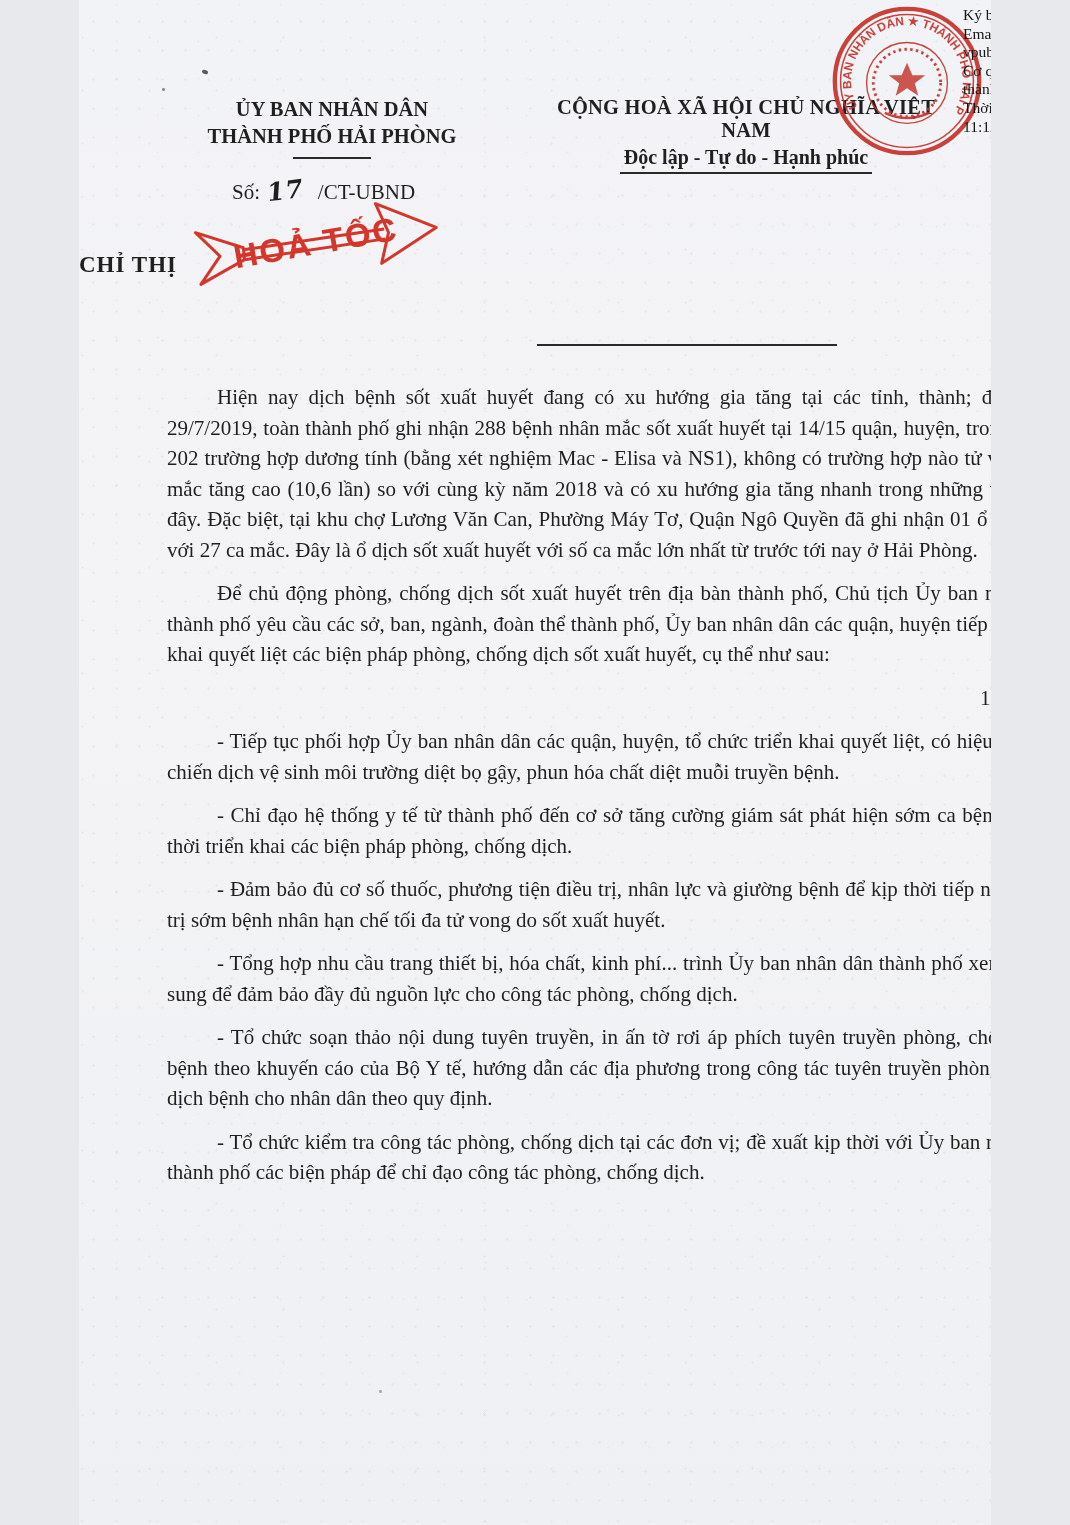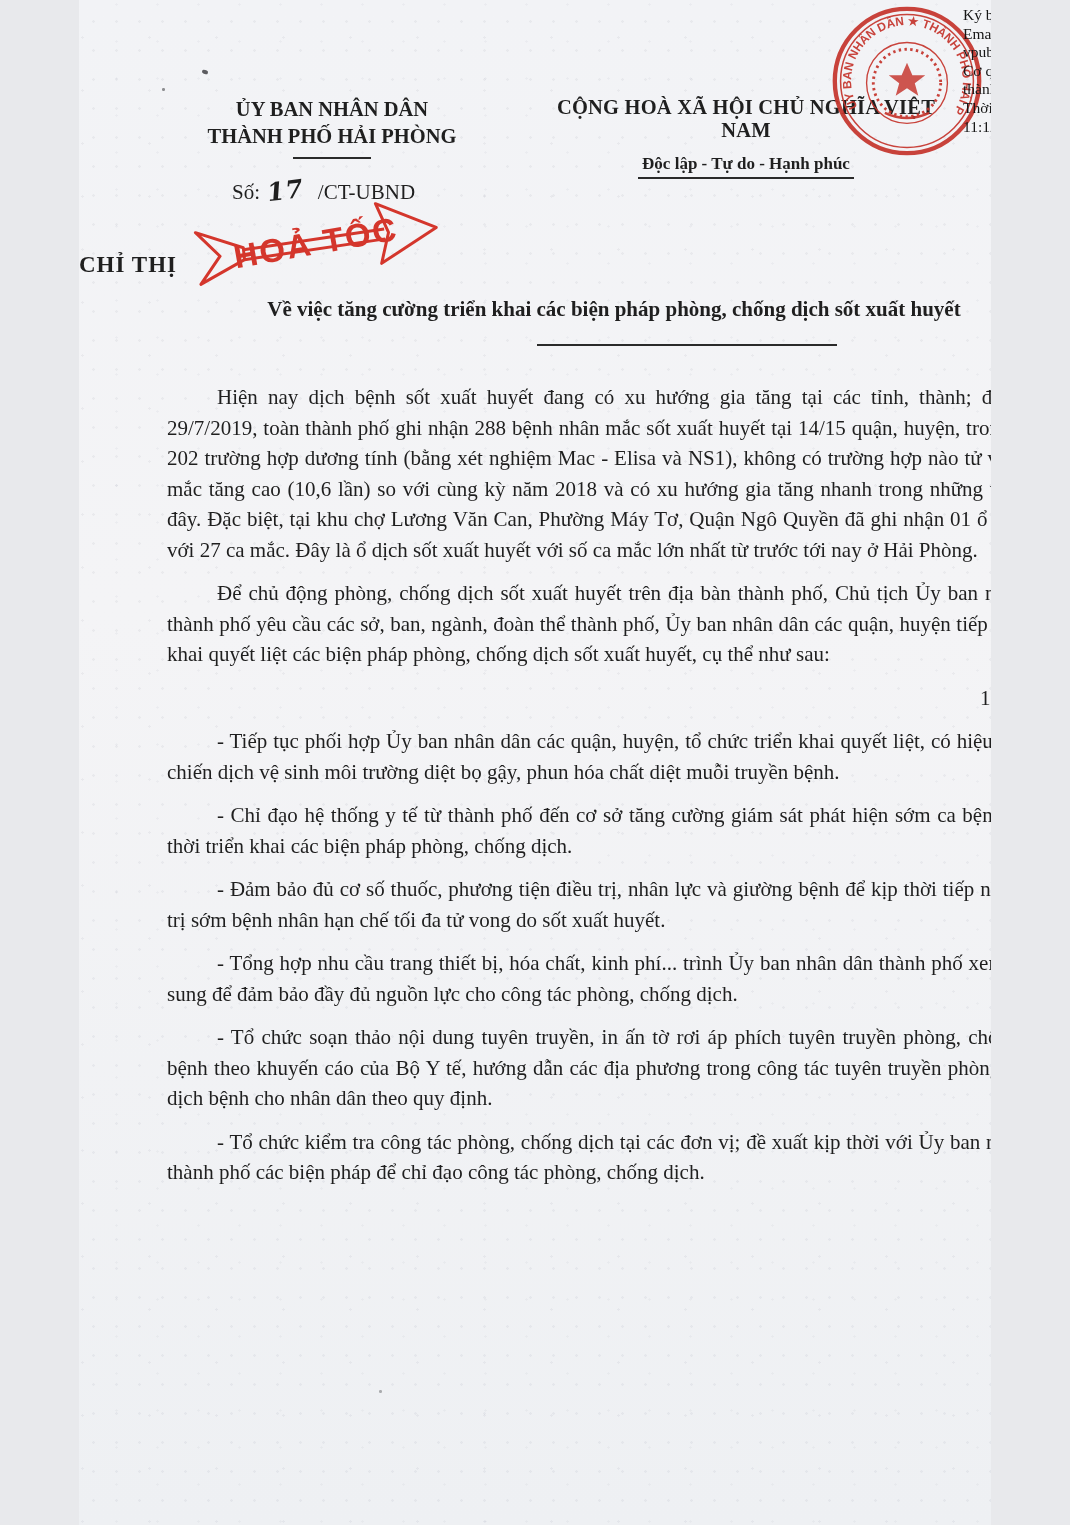--- a/index.html
+++ b/index.html
@@ -40,22 +40,22 @@
   }
   .doc-number .hand{
     display:inline-block;
     font-family:"DejaVu Serif", serif;
     font-style:italic;font-weight:bold;font-size:25px;
     transform:rotate(-7deg);margin:0 14px 0 7px;letter-spacing:1px;
   }
   .right-head{position:absolute;left:452px;top:96px;width:430px;text-align:center;}
   .motto1{font-weight:bold;font-size:20.5px;letter-spacing:.2px;}
   .motto2{
-    display:inline-block;font-weight:bold;font-size:17px;
-    border-bottom:2px solid #2a2a2a;padding:2px 4px 3px;margin-top:10px;
+    display:inline-block;font-weight:bold;font-size:20px;
+    border-bottom:2px solid #2a2a2a;padding:2px 4px 3px;margin-top:2px;
   }
   .dateline{font-style:italic;font-size:20.5px;margin-top:21px;transform:translateX(26px);}
 
   
   .hoatoc{position:absolute;left:110px;top:198px;width:256px;height:86px;transform:rotate(-6deg);z-index:2;}
 
   
   .title-head{position:absolute;left:0;width:1060px;top:252px;text-align:left;
     font-weight:bold;font-size:23px;letter-spacing:1px;}
   .title-subject{position:absolute;left:85px;width:900px;top:297px;text-align:center;
@@ -141,21 +141,20 @@
     <g stroke="#d4362c" stroke-width="3" fill="none" stroke-linejoin="round">
       <polygon points="8,22 54,42 54,54 8,74 30,48"></polygon>
       <line x1="54" y1="44" x2="196" y2="38"></line>
       <line x1="54" y1="54" x2="196" y2="48"></line>
       <polygon points="190,12 248,42 190,72 200,42"></polygon>
     </g>
     <text x="127" y="56" text-anchor="middle" font-family="Liberation Sans, sans-serif" font-size="33" font-weight="bold" letter-spacing="2" fill="#d4362c" transform="rotate(-4 127 48)">HOẢ TỐC</text>
   </svg>
 
   <div class="title-head">CHỈ THỊ</div>
-  <div class="title-subject">Về việc tăng cường triển khai các biện pháp phòng, chống dịch sốt xuất huyết</div>
   <div class="subject-rule"></div>
 
   <div class="doc-body">
     <p>Hiện nay dịch bệnh sốt xuất huyết đang có xu hướng gia tăng tại các tỉnh, thành; đến ngày 29/7/2019, toàn thành phố ghi nhận 288 bệnh nhân mắc sốt xuất huyết tại 14/15 quận, huyện, trong đó có 202 trường hợp dương tính (bằng xét nghiệm Mac - Elisa và NS1), không có trường hợp nào tử vong. Số mắc tăng cao (10,6 lần) so với cùng kỳ năm 2018 và có xu hướng gia tăng nhanh trong những tuần gần đây. Đặc biệt, tại khu chợ Lương Văn Can, Phường Máy Tơ, Quận Ngô Quyền đã ghi nhận 01 ổ dịch lớn với 27 ca mắc. Đây là ổ dịch sốt xuất huyết với số ca mắc lớn nhất từ trước tới nay ở Hải Phòng.</p>
     <p>Để chủ động phòng, chống dịch sốt xuất huyết trên địa bàn thành phố, Chủ tịch Ủy ban nhân dân thành phố yêu cầu các sở, ban, ngành, đoàn thể thành phố, Ủy ban nhân dân các quận, huyện tiếp tục triển khai quyết liệt các biện pháp phòng, chống dịch sốt xuất huyết, cụ thể như sau:</p>
     <div class="sec-head">1. Sở Y tế</div>
     <p>- Tiếp tục phối hợp Ủy ban nhân dân các quận, huyện, tổ chức triển khai quyết liệt, có hiệu quả các chiến dịch vệ sinh môi trường diệt bọ gậy, phun hóa chất diệt muỗi truyền bệnh.</p>
     <p>- Chỉ đạo hệ thống y tế từ thành phố đến cơ sở tăng cường giám sát phát hiện sớm ca bệnh để kịp thời triển khai các biện pháp phòng, chống dịch.</p>
     <p>- Đảm bảo đủ cơ số thuốc, phương tiện điều trị, nhân lực và giường bệnh để kịp thời tiếp nhận điều trị sớm bệnh nhân hạn chế tối đa tử vong do sốt xuất huyết.</p>
     <p>- Tổng hợp nhu cầu trang thiết bị, hóa chất, kinh phí... trình Ủy ban nhân dân thành phố xem xét bổ sung để đảm bảo đầy đủ nguồn lực cho công tác phòng, chống dịch.</p>

